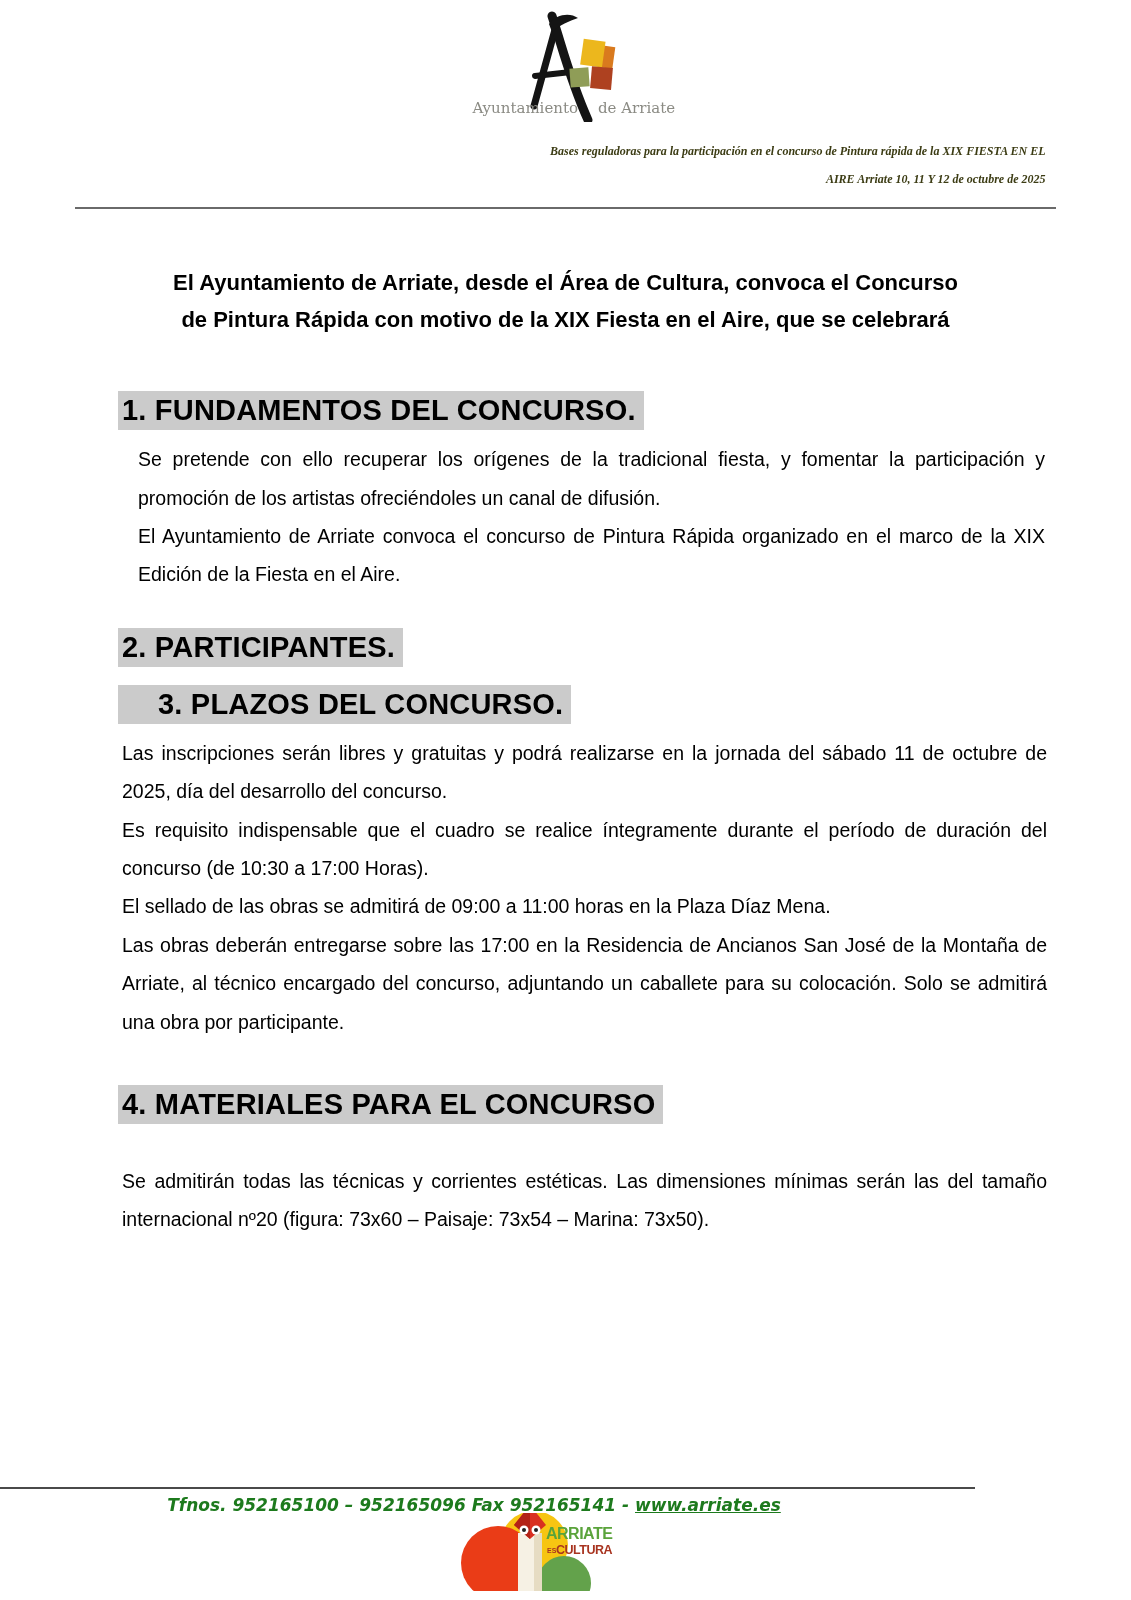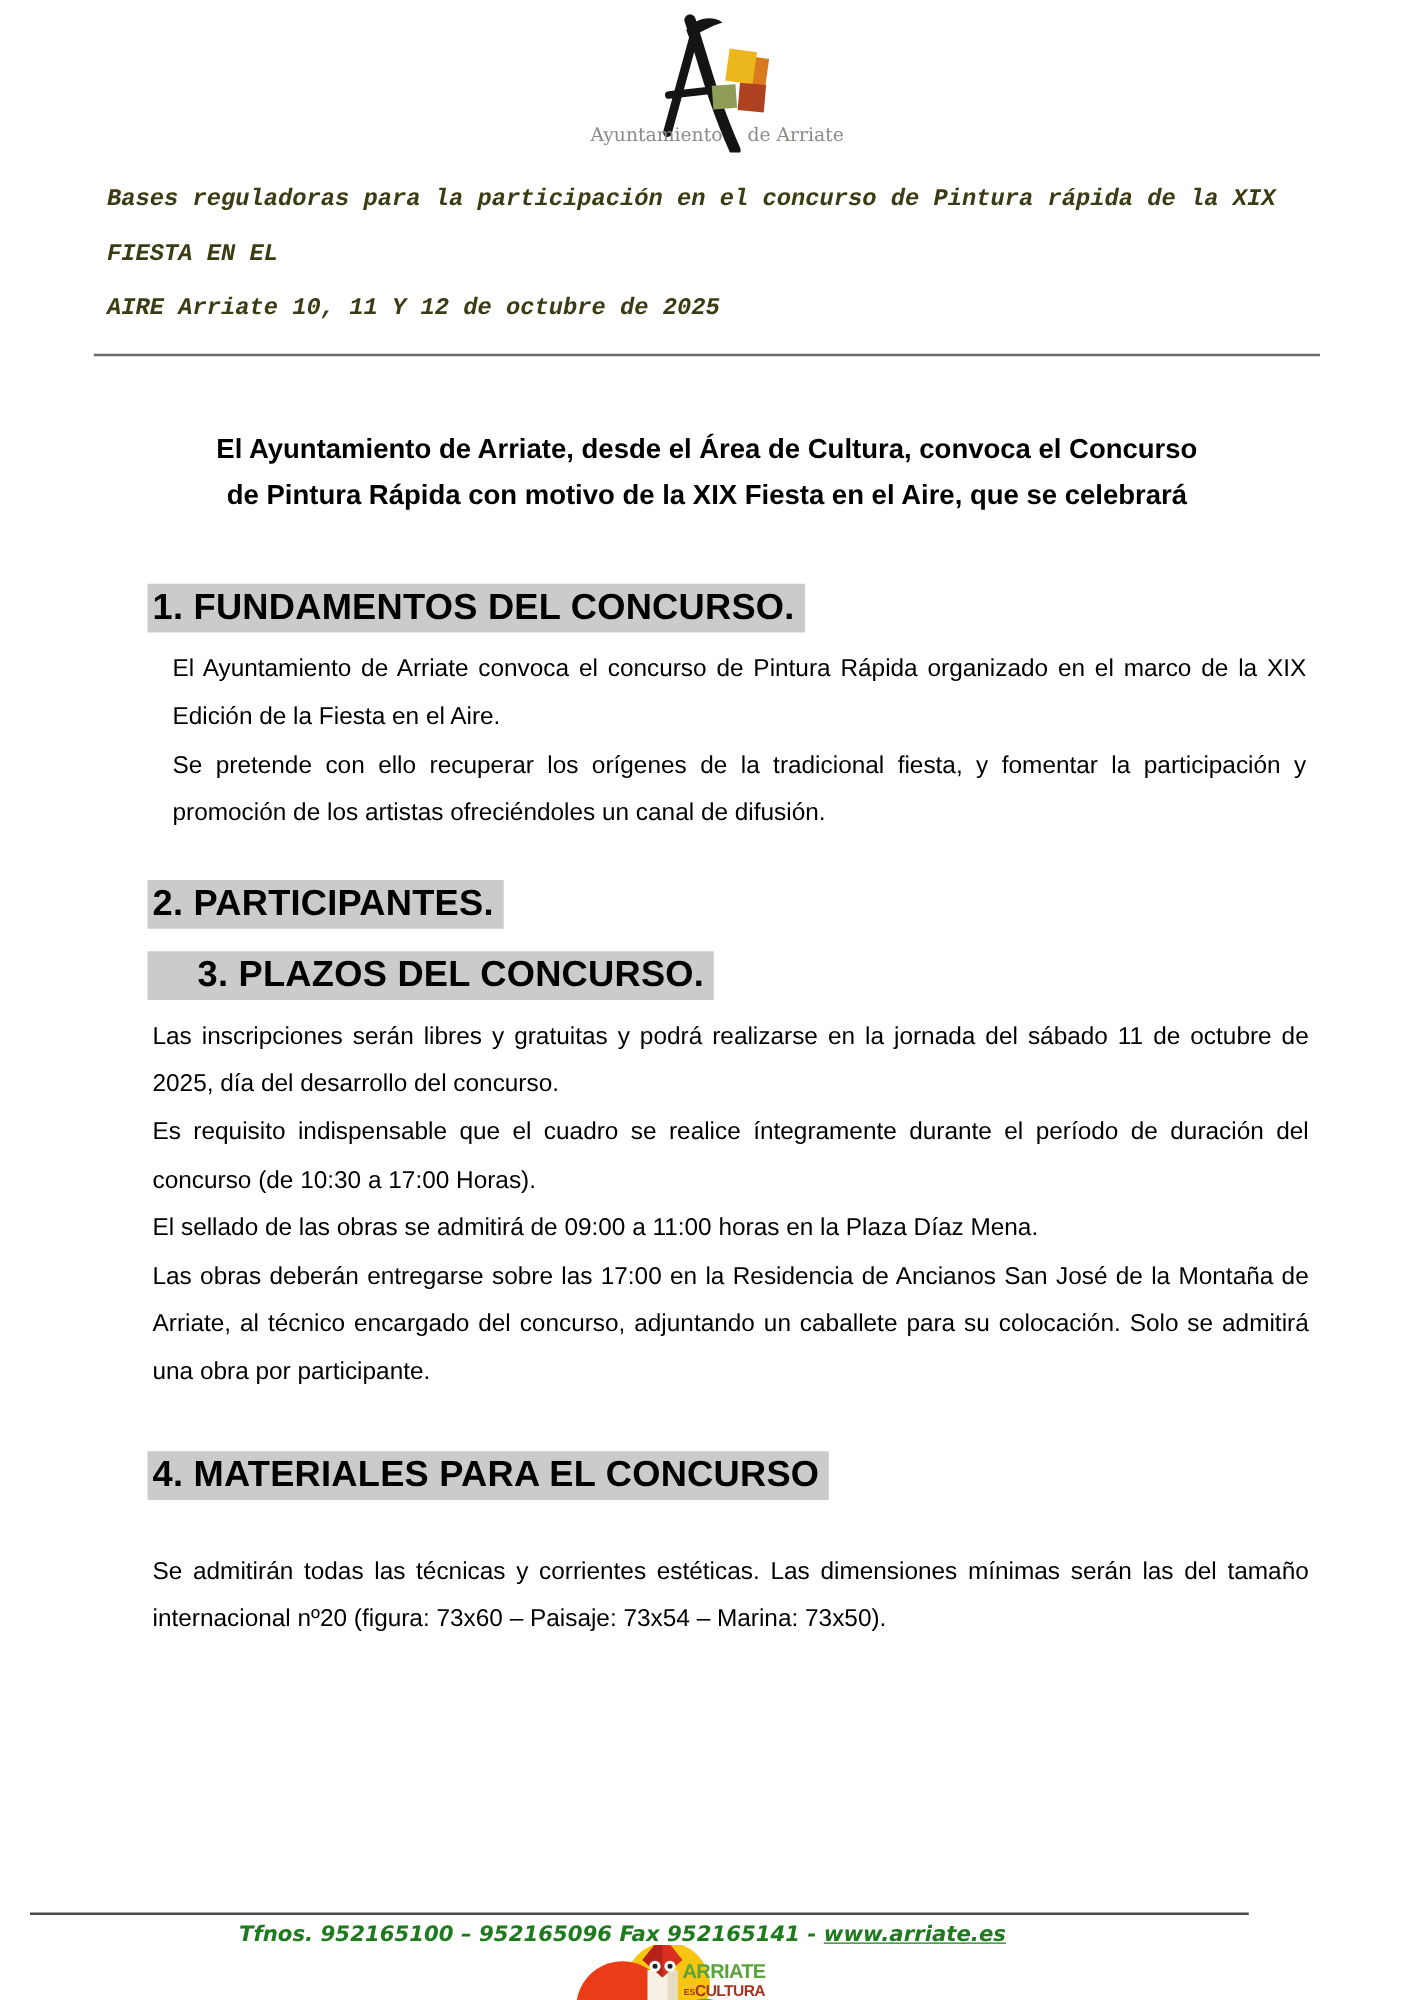--- a/index.html
+++ b/index.html
@@ -11,24 +11,24 @@
     overflow:hidden;
     font-family:"Liberation Sans",sans-serif;
     color:#000;
   }
   
   .top-logo{display:block;margin:10px auto 0;}
   
   .doc-title{
     margin:16px auto 0;
     width:960px;
-    text-align:left;
-    font-family:Liberation Mono, monospace;
+    text-align:right;
+    font-family:Liberation Serif, serif;
     font-weight:bold;font-style:italic;
-    font-size:19px;
+    font-size:12px;
     line-height:2.3;
     color:#3c3c14;
   }
   .rule{
     width:981px;margin:14px auto 0;
     border:none;border-top:2px solid #6a6a6a;
     height:0;
   }
   
   .intro{
@@ -59,21 +59,21 @@
   .s1 .sec-heading{margin-top:52px;}
   .s1 .sec-body{margin-top:10px;padding-left:20px;padding-right:2px;}
   .s2 .sec-heading{margin-top:34px;}
   .s2 .sec-body{margin-top:12px;padding-left:4px;}
   .s3 .sec-heading{margin-top:18px;padding-left:40px;}
   .s3 .sec-body{margin-top:10px;padding-left:4px;}
   .s4 .sec-heading{margin-top:44px;}
   .s4 .sec-body{margin-top:12px;padding-left:4px;}
   .s4 .sec-body p.gap-above{margin-top:38px;}
   
-  .footer{position:absolute;top:1530px;left:0;width:948px;padding-left:24px;}
+  .footer{position:absolute;top:1487px;left:0;width:948px;}
   .footer-rule{
     width:975px;margin:0 auto;
     border:none;border-top:2px solid #4a4a4a;height:0;
   }
   .footer-contact{
     margin-top:6px;
     text-align:center;
     font-family:"DejaVu Sans",sans-serif;
     font-weight:bold;font-style:italic;
     font-size:17px;
@@ -114,22 +114,22 @@
   <div class="intro">
     <div>El Ayuntamiento de Arriate, desde el Área de Cultura, convoca el Concurso</div>
     <div>de Pintura Rápida con motivo de la XIX Fiesta en el Aire, que se celebrará</div>
   </div>
 
   <div class="content">
 
     <div class="sec s1">
       <div class="sec-heading">1. FUNDAMENTOS DEL CONCURSO.</div>
       <div class="sec-body">
+        <p>Se pretende con ello recuperar los orígenes de la tradicional fiesta, y fomentar la  participación  y promoción  de  los  artistas  ofreciéndoles  un canal de difusión.</p>
         <p>El Ayuntamiento de Arriate convoca el concurso de Pintura Rápida organizado en el marco de la XIX Edición de la Fiesta en el Aire.</p>
-        <p>Se pretende con ello recuperar los orígenes de la tradicional fiesta, y fomentar la  participación  y promoción  de  los  artistas  ofreciéndoles  un canal de difusión.</p>
       </div>
     </div>
 
     <div class="sec s2">
       <div class="sec-heading">2. PARTICIPANTES.</div>
     </div>
 
     <div class="sec s3">
       <div class="sec-heading">3. PLAZOS DEL CONCURSO.</div>
       <div class="sec-body">

